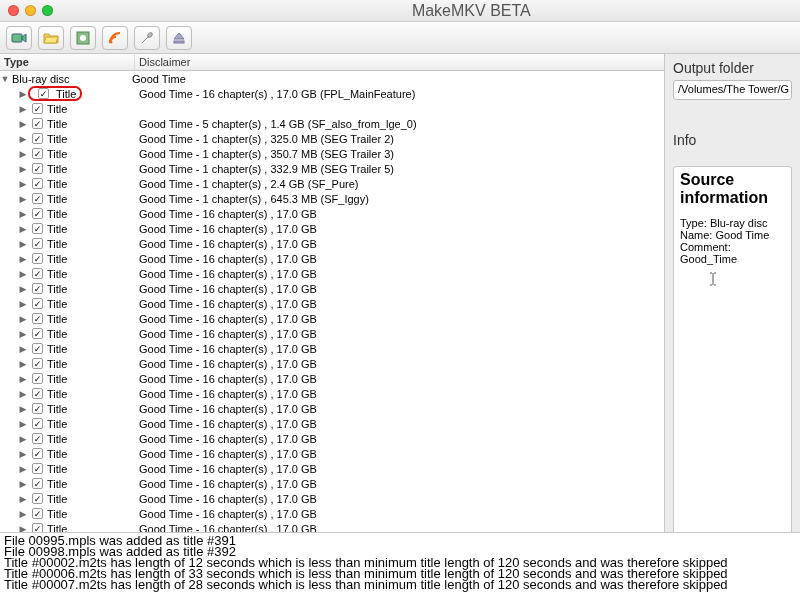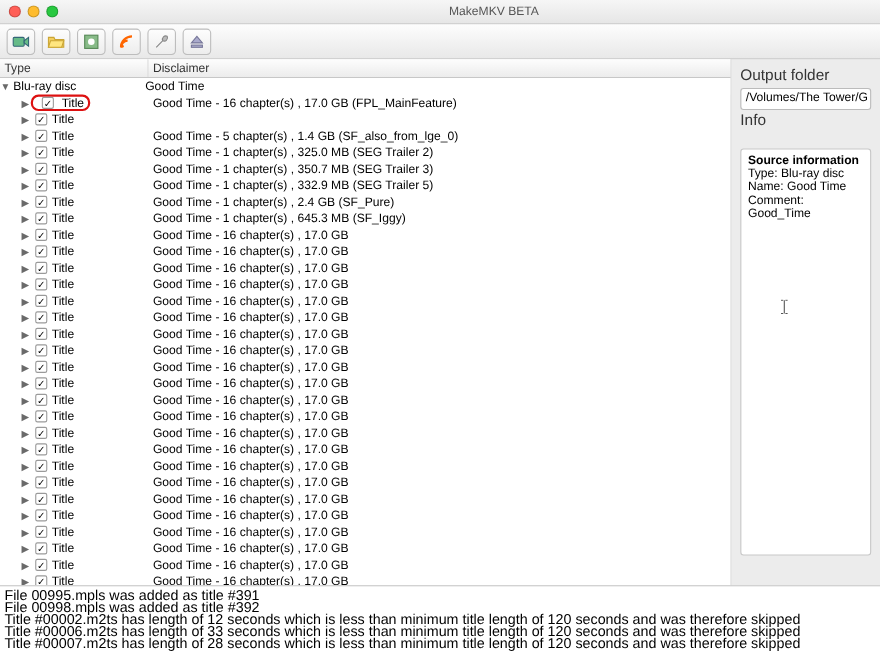--- a/index.html
+++ b/index.html
@@ -3,44 +3,44 @@
 <meta charset="utf-8">
 <style>
 * { margin: 0; padding: 0; box-sizing: border-box; font-family: -apple-system, "Helvetica Neue", Arial, sans-serif; }
 body { width: 800px; height: 600px; background: #ececec; overflow: hidden; font-size: 11px; color: #000; }
 .titlebar { height: 22px; background: linear-gradient(#f6f6f6,#e6e6e6); display: flex; align-items: center; position: relative; border-bottom: 1px solid #cfcfcf; }
 .traffic { display: flex; gap: 6px; margin-left: 8px; }
 .tl { width: 11px; height: 11px; border-radius: 50%; border: 0.5px solid rgba(0,0,0,0.2); }
 .tl.red { background: #ff5f57; }
 .tl.yellow { background: #febc2e; }
 .tl.green { background: #28c840; }
-.winname { position: absolute; left: 50%; transform: translateX(10%); color: #555; font-size: 11px; }
+.winname { position: absolute; left: 50%; transform: translateX(10%); color: #555; font-size: 16px; }
 .toolbar { height: 32px; background: linear-gradient(#fdfdfd,#e8e8e8); display: flex; align-items: center; gap: 6px; padding: 0 6px; border-bottom: 1px solid #c7c7c7; }
 .tbtn { width: 26px; height: 24px; border: 1px solid #bdbdbd; border-radius: 4px; background: linear-gradient(#fdfdfd,#ededed); display: flex; align-items: center; justify-content: center; }
 svg.icn { width: 16px; height: 16px; }
 .mainrow { display: flex; height: 490px; }
 .leftpane { width: 665px; display: flex; flex-direction: column; border-right: 1px solid #c7c7c7; background: #fff;}
 .colhead { height: 17px; background: linear-gradient(#fdfdfd,#ececec); border-bottom: 1px solid #c7c7c7; display: flex; font-size: 11px; color: #333; }
-.col-type { width: 135px; padding-left: 4px; line-height: 17px; border-right: 1px solid #dcdcdc;}
+.col-type { width: 135px; padding-left: 4px; line-height: 17px; border-right: 1px solid #dcdcdc; font-weight: bold;}
 .col-desc { flex: 1; padding-left: 4px; line-height: 17px;}
 .tree { flex: 1; overflow: hidden; background: #fff; }
 .row { height: 15px; display: flex; align-items: center; white-space: nowrap; }
 .row.root { background: #fff; }
 .disclose { width: 10px; display: inline-flex; justify-content: center; color: #6a6a6a; font-size: 9px; }
 .chk { width: 11px; height: 11px; border: 1px solid #9a9a9a; border-radius: 2px; background: #fff; margin: 0 4px; display: inline-flex; align-items: center; justify-content: center; font-size: 9px; color: #000;}
 .typelabel { width: 60px; }
 .desc { padding-left: 4px; }
 .row.child { padding-left: 18px; }
 .row.child .typecell { width: 117px; display: flex; align-items: center; }
 .highlight-ring { border: 2px solid #d11; border-radius: 7px; padding: 0 4px; display: inline-flex; align-items: center; height: 15px; }
 .rightpane { flex: 1; padding: 6px 8px; background: #ececec; overflow: hidden;}
 .rlabel { font-size: 14px; color: #333; margin-bottom: 4px; }
 .outpath { width: 100%; height: 20px; background: #fff; border: 1px solid #bbb; padding: 2px 4px; font-size: 11px; white-space: nowrap; overflow: hidden; border-radius: 3px;}
 .infobox { margin-top: 18px; border: 1px solid #c7c7c7; background: #fff; width: 100%; height: 370px; padding: 4px 6px; border-radius: 3px;}
-.infobox .hdr { font-weight: bold; font-size: 11px; margin-bottom: 0;}
+.infobox .hdr { font-weight: bold; font-size: 16px; margin-bottom: 10px;}
 .infobox p { font-size: 11px; margin: 0; }
 .log { position: absolute; left: 0; bottom: 0; width: 800px; height: 68px; background: #fff; border-top: 1px solid #c7c7c7; padding: 2px 4px; font-size: 13px; line-height: 11px; overflow: hidden;}
 .cursor-i { position: absolute; left: 709px; top: 272px; width: 8px; height: 14px; color: #555;}
 </style>
 </head>
 <body>
 
 <div class="titlebar">
   <div class="traffic">
     <div class="tl red"></div>
@@ -338,21 +338,21 @@
             <span class="typelabel">Title</span>
           </span>
           <span class="desc">Good Time - 16 chapter(s) , 17.0 GB</span>
         </div>
       </div>
   </div>
 
   <div class="rightpane">
     <div class="rlabel">Output folder</div>
     <div class="outpath">/Volumes/The Tower/G</div>
-    <div class="rlabel" style="margin-top:1px">Info</div>
+    <div class="rlabel" style="margin-top:32px">Info</div>
     <div class="infobox">
       <div class="hdr">Source information</div>
       <p><span>Type: </span><span>Blu-ray disc</span></p>
       <p><span>Name: </span><span>Good Time</span></p>
       <p><span>Comment: </span><span>Good_Time</span></p>
     </div>
   </div>
 </div>
 
 <div class="log" id="log">

